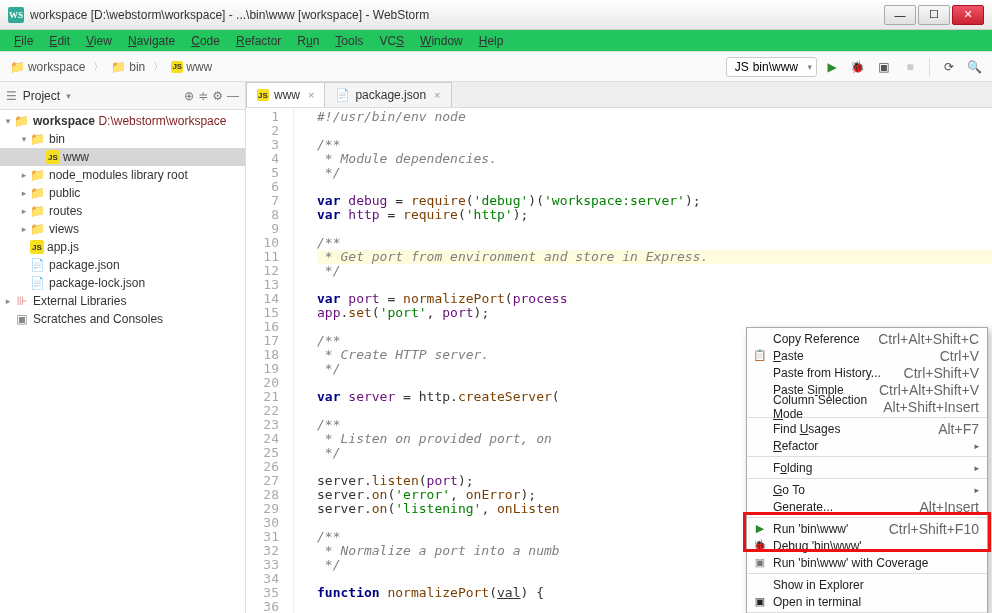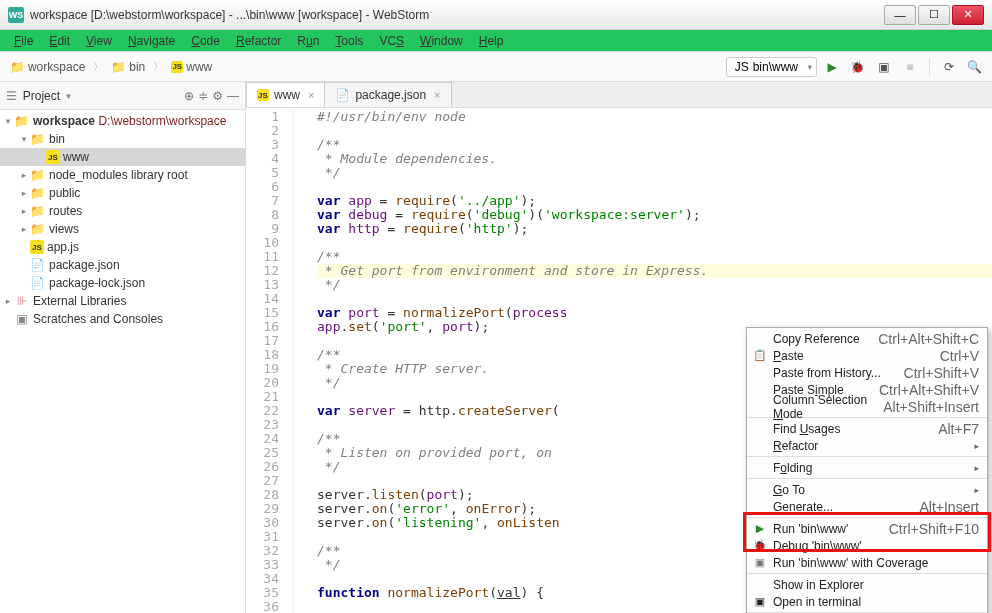--- a/index.html
+++ b/index.html
@@ -1,20 +1,20 @@
 <!DOCTYPE html>
 <html><head>
 <meta charset="utf-8">
 <style>
 * { margin: 0; padding: 0; box-sizing: border-box; }
 body { font-family: "Segoe UI", Tahoma, sans-serif; font-size: 12px; background: #f0f0f0; width: 992px; height: 613px; overflow: hidden; position: relative; }
 
 
 .titlebar { height: 30px; background: linear-gradient(#fff, #e8e8e8); border-bottom: 1px solid #ccc; display: flex; align-items: center; padding: 0 8px; }
-.titlebar .ws-icon { width: 16px; height: 16px; background: #3a9; color: #fff; font-size: 9px; font-weight: bold; display: flex; align-items: center; justify-content: center; border-radius: 2px; margin-right: 6px; }
+.titlebar .ws-icon { width: 16px; height: 16px; background: #3a9; color: #fff; font-size: 9px; font-weight: bold; display: flex; align-items: center; justify-content: center; border-radius: 2px; margin-right: 6px; font-family: Liberation Serif, serif; }
 .titlebar .title { flex: 1; color: #333; }
 .winbtns { display: flex; gap: 2px; }
 .winbtn { width: 32px; height: 20px; border: 1px solid #aaa; background: linear-gradient(#f8f8f8,#e0e0e0); display: flex; align-items: center; justify-content: center; font-size: 11px; border-radius: 2px; }
 .winbtn.close { background: linear-gradient(#e56,#c23); color: #fff; border-color: #a12; }
 
 
 .menubar { height: 22px; background: #22c55e; display: flex; align-items: center; padding: 0 6px; border-bottom: 1px solid #ddd; }
 .menubar .menu-item { padding: 2px 8px; color: #333; cursor: default; }
 .menubar .menu-item u { text-decoration: underline; }
 
@@ -262,21 +262,20 @@
           <div>35</div>
           <div>36</div>
         </div>
       <div class="code">
 <div class="line"><span class="cmt">#!/usr/bin/env node</span></div>
 <div class="line"></div>
 <div class="line"><span class="cmt">/**</span></div>
 <div class="line"><span class="cmt"> * Module dependencies.</span></div>
 <div class="line"><span class="cmt"> */</span></div>
 <div class="line"></div>
-<div class="line"><span class="kw">var </span><span class="id">app</span><span> = </span><span class="fn">require</span>(<span class="str">'../app'</span>);</div>
 <div class="line"><span class="kw">var </span><span class="id">debug</span><span> = </span><span class="fn">require</span>(<span class="str">'debug'</span>)(<span class="str">'workspace:server'</span>);</div>
 <div class="line"><span class="kw">var </span><span class="id">http</span><span> = </span><span class="fn">require</span>(<span class="str">'http'</span>);</div>
 <div class="line"></div>
 <div class="line"><span class="cmt">/**</span></div>
 <div class="line hl"><span class="cmt"> * Get port from environment and store in Express.</span></div>
 <div class="line"><span class="cmt"> */</span></div>
 <div class="line"></div>
 <div class="line"><span class="kw">var </span><span class="id">port</span><span> = </span><span class="fn">normalizePort</span>(<span class="id">process</span></div>
 <div class="line"><span class="id">app</span>.<span class="fn">set</span>(<span class="str">'port'</span>, <span class="id">port</span>);</div>
 <div class="line"></div>
@@ -288,20 +287,21 @@
 <div class="line"></div>
 <div class="line"><span class="cmt">/**</span></div>
 <div class="line"><span class="cmt"> * Listen on provided port, on</span></div>
 <div class="line"><span class="cmt"> */</span></div>
 <div class="line"></div>
 <div class="line"><span>server.</span><span class="fn">listen</span>(<span class="id">port</span>);</div>
 <div class="line"><span>server.</span><span class="fn">on</span>(<span class="str">'error'</span>, <span class="fn">onError</span>);</div>
 <div class="line"><span>server.</span><span class="fn">on</span>(<span class="str">'listening'</span>, <span class="fn">onListen</span></div>
 <div class="line"></div>
 <div class="line"><span class="cmt">/**</span></div>
+<div class="line"><span class="cmt"> * Normalize a port into a numb</span></div>
 <div class="line"><span class="cmt"> */</span></div>
 <div class="line"></div>
 <div class="line"><span class="kw">function </span><span class="fn">normalizePort</span>(<span style="text-decoration:underline">val</span>) {</div>
 
       </div>
     </div>
 
     <div class="context-menu">
       <div class="cm-item">
           <span>Copy Reference</span>

